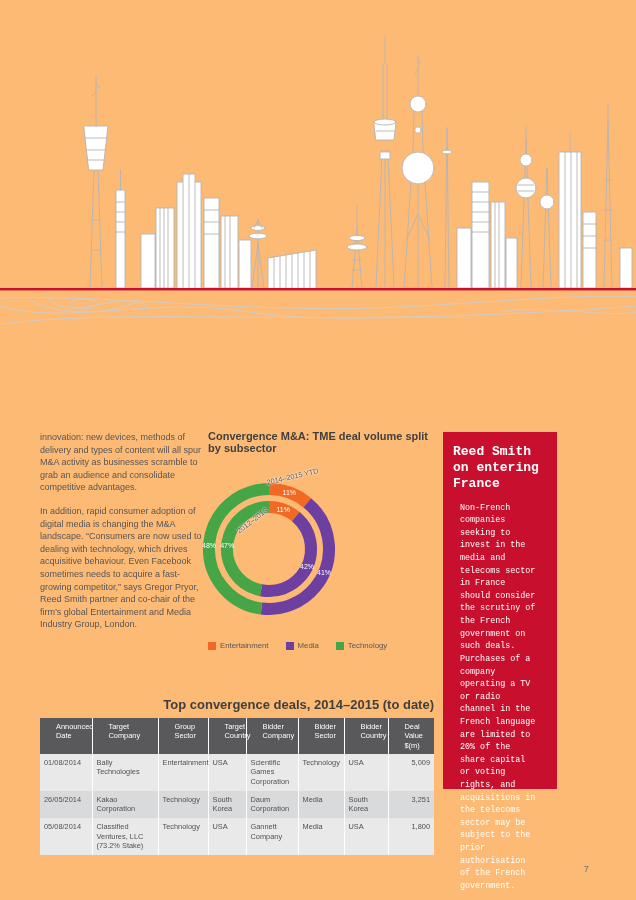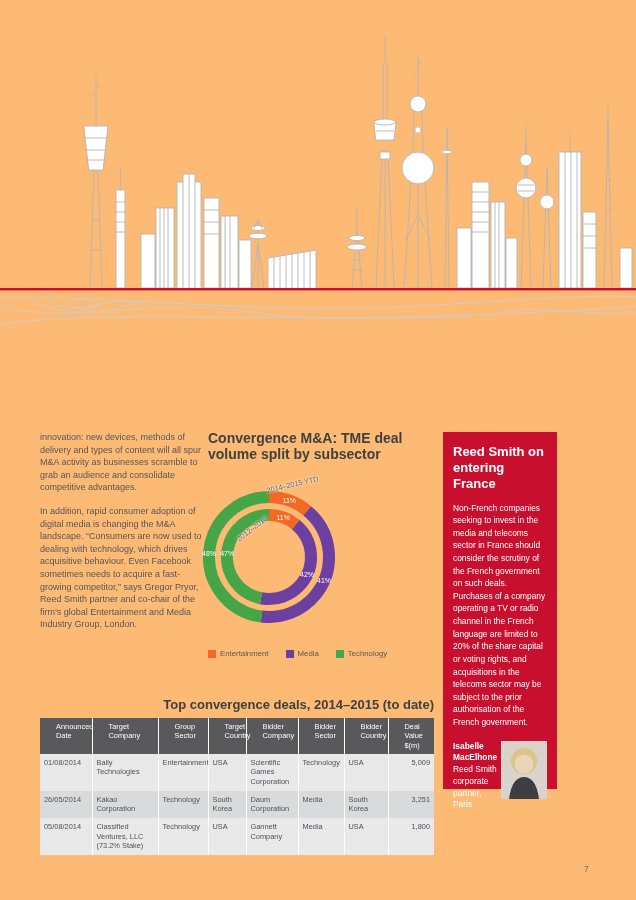--- a/index.html
+++ b/index.html
@@ -6,21 +6,21 @@
   .page{position:relative;width:636px;height:900px;background:#fdba74;overflow:hidden;
         font-family:"Liberation Sans",sans-serif;color:#55565a;}
   .page *{box-sizing:border-box;}
 
   .skyline{position:absolute;left:0;top:0;width:636px;height:340px;}
 
   .left-col{position:absolute;left:40px;top:431px;width:164px;}
   .left-col p{margin:0 0 11px;font-size:9px;line-height:1.4;color:#55565a;}
 
   .chart-block{position:absolute;left:208px;top:430px;width:230px;}
-  .chart-title{font-size:14px;font-weight:bold;color:#404041;}
+  .chart-title{font-size:11px;font-weight:bold;color:#404041;}
   .donut-wrap{position:relative;height:187px;}
   #donut-svg{position:absolute;left:-14px;top:20px;}
   .ring-label{position:absolute;font-size:7.3px;color:#58595b;white-space:nowrap;
               text-shadow:0 0 2px #fff,0 0 2px #fff;}
   .rl-outer{left:58px;top:18px;transform:rotate(-13deg);}
   .rl-inner{left:26px;top:62px;transform:rotate(-38deg);}
   .legend{display:flex;gap:17px;align-items:center;font-size:7.8px;color:#55565a;}
   .legend-item{display:flex;align-items:center;gap:4px;}
   .legend-swatch{width:8px;height:8px;display:inline-block;}
 
@@ -30,23 +30,23 @@
   th{background:#59595b;color:#fff;font-weight:normal;text-align:left;
      padding:4px 16px;vertical-align:top;line-height:1.25;border-right:1px solid #fff;}
   td{padding:4px 4px;vertical-align:top;line-height:1.3;border-right:1px solid #fff;}
   th:last-child,td:last-child{text-align:right;border-right:none;}
   tbody tr:nth-child(odd) td{background:#e9e9ea;}
   tbody tr:nth-child(even) td{background:#d9dadc;}
   col.c1{width:52px}col.c2{width:66px}col.c3{width:50px}col.c4{width:38px}
   col.c5{width:52px}col.c6{width:46px}col.c7{width:44px}col.c8{width:46px}
 
   .sidebar{position:absolute;left:443px;top:432px;width:114px;height:357px;
-           background:#c8102e;color:#fff;padding:12px 10px;}
+           background:#c8102e;color:#fff;padding:12px 10px;font-family:Liberation Mono, monospace;}
   .sidebar h2{margin:0;font-size:13px;line-height:1.22;font-weight:bold;}
-  .sidebar p{margin:10px 0 0;font-size:8.4px;line-height:1.5;}
+  .sidebar p{margin:10px 7px 0;font-size:8.4px;line-height:1.5;}
   .person{margin-top:12px;display:flex;gap:3px;align-items:flex-start;}
   .person-text{width:50px;font-size:8.4px;line-height:1.4;}
   .person-name{font-weight:bold;}
   .photo{width:46px;height:58px;background:#d6d2cb;flex:none;overflow:hidden;}
   .photo svg{display:block;}
 
   .page-number{position:absolute;left:584px;top:864px;font-size:8.5px;color:#6d6e70;}
 </style>
 </head>
 <body>

